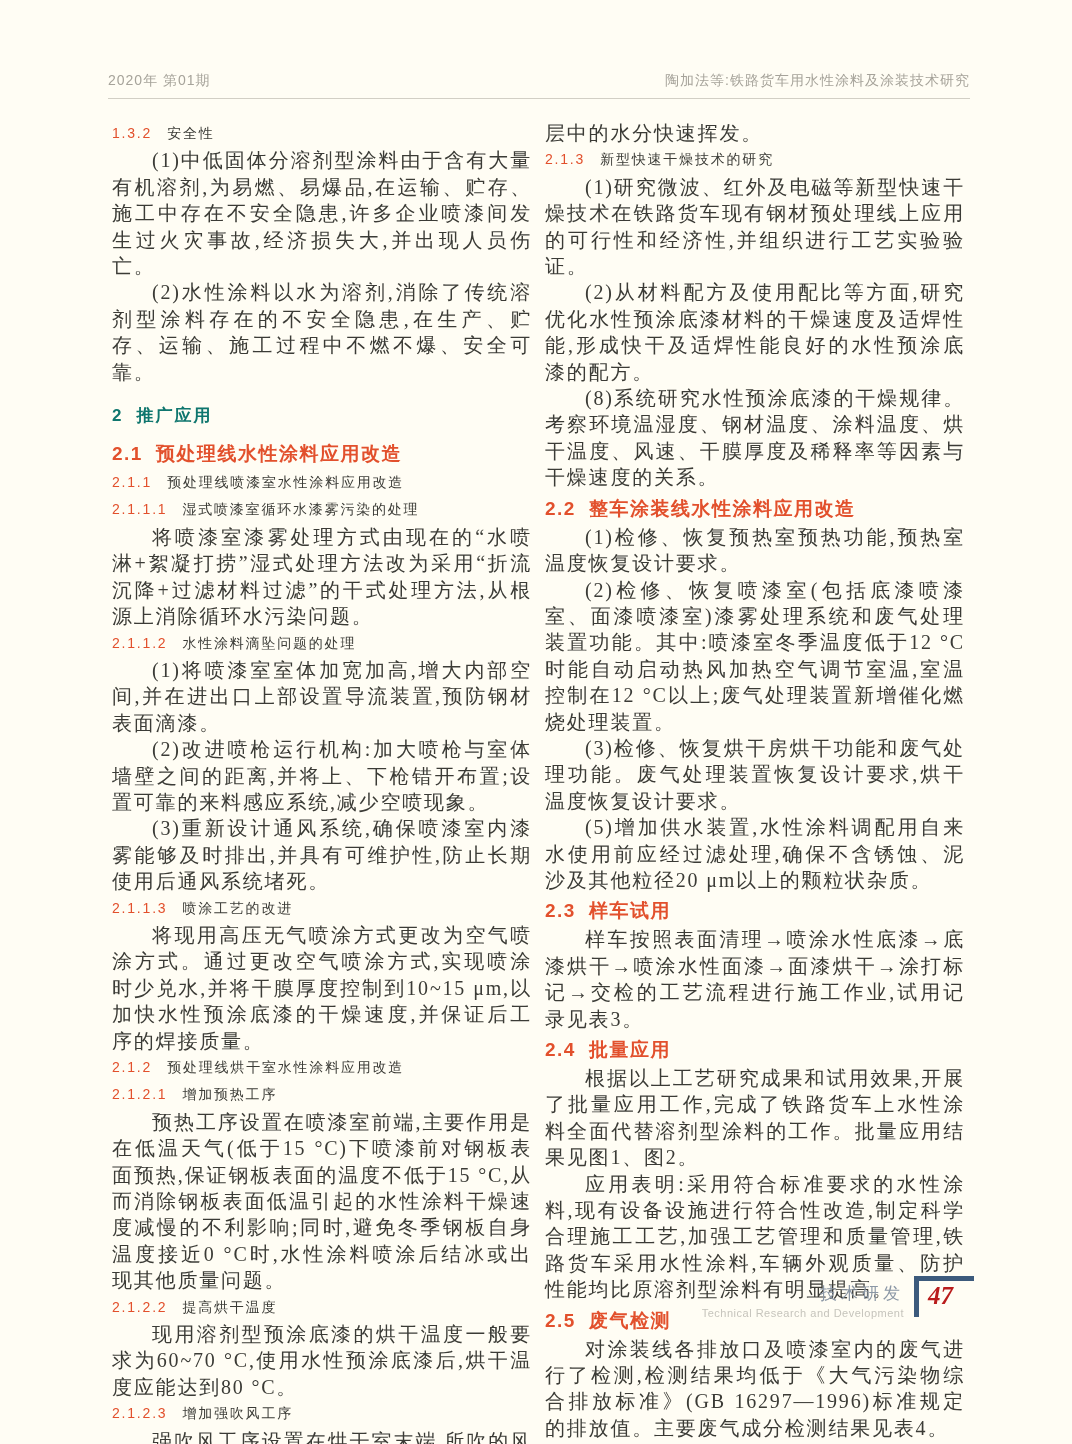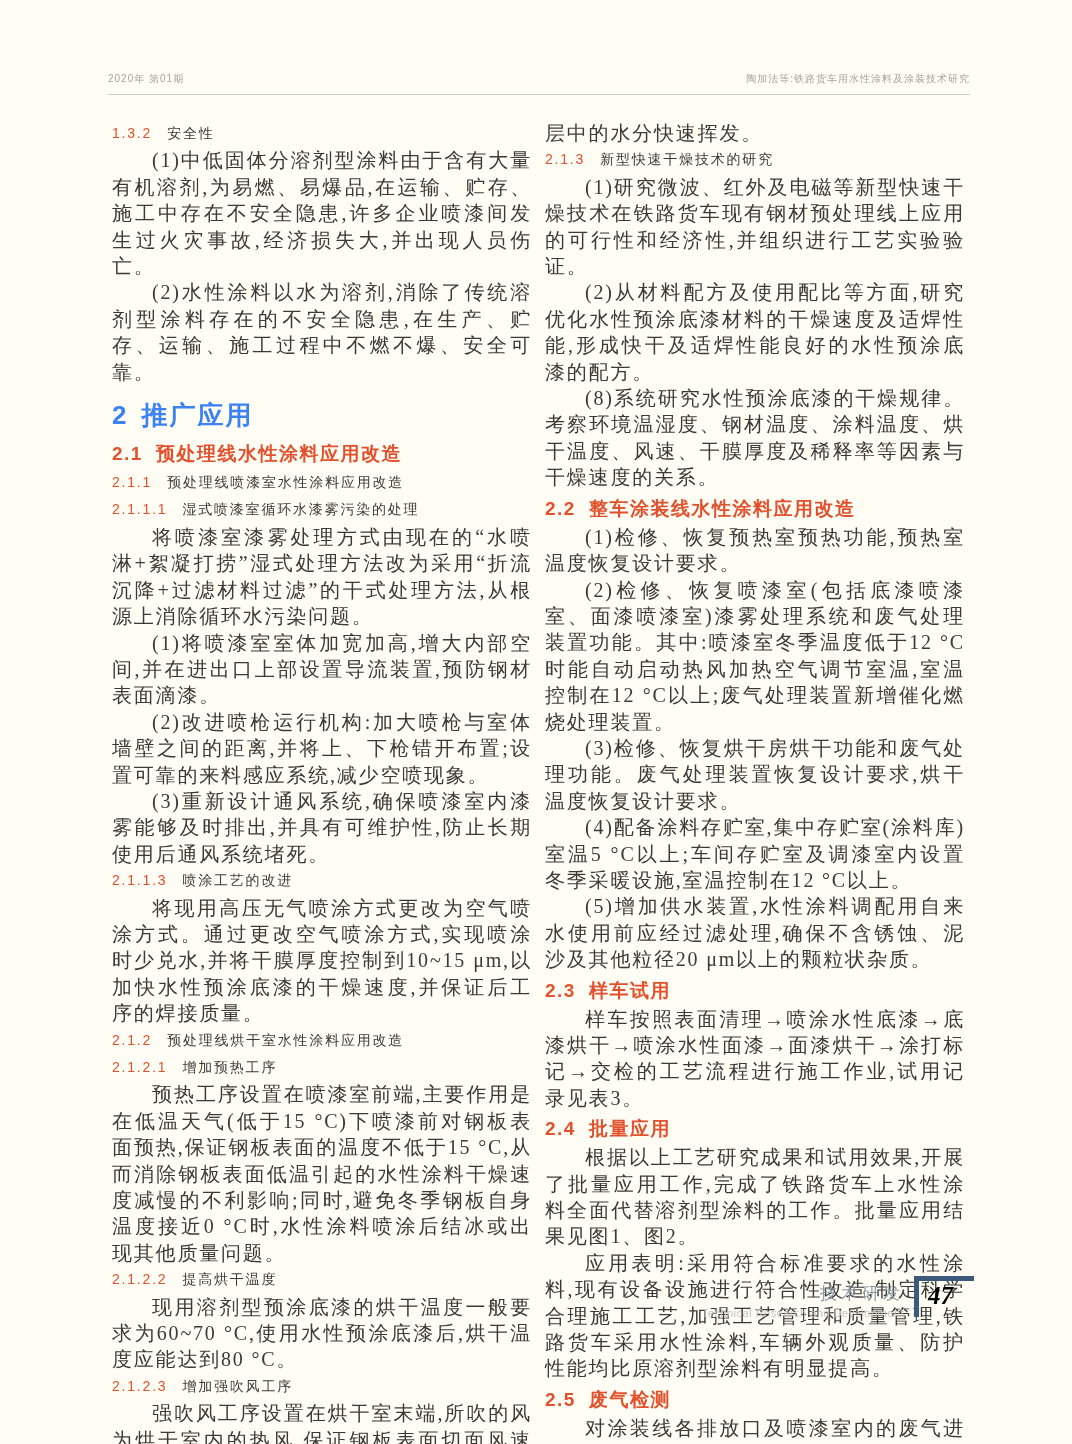--- a/index.html
+++ b/index.html
@@ -6,40 +6,40 @@
   body{
     width:1072px;height:1444px;position:relative;overflow:hidden;
     background:#fffdf4;
     font-family:"Liberation Serif","DejaVu Serif",serif;
     color:#3b3b36;
   }
   
   .pg-header{
     position:absolute;top:72px;left:108px;right:102px;
     display:flex;justify-content:space-between;align-items:flex-end;
-    font-size:10px;color:#a6a39a;letter-spacing:1px;
+    font-size:14px;color:#a6a39a;letter-spacing:1px;
     padding-bottom:8px;border-bottom:1.5px solid #d2cfc5;
     font-family:"Liberation Sans","DejaVu Sans",sans-serif;
   }
   
   .columns{
     position:absolute;top:120px;left:112px;width:856px;
     display:flex;gap:13px;
   }
   .col{flex:0 0 420px;width:420px;}
   .para{
     margin:0;font-size:20px;line-height:26.4px;
     text-align:justify;text-indent:2em;letter-spacing:1.8px;
     color:#3b3b36;
   }
   .para.cont{text-indent:0;}
   .h1{
-    margin:14px 0 8px;font-size:26px;line-height:33px;font-weight:bold;
+    margin:14px 0 8px;font-size:17px;line-height:33px;font-weight:bold;
     font-family:"Liberation Sans","DejaVu Sans",sans-serif;
-    color:#3b82f6;letter-spacing:2px;
+    color:#0f766e;letter-spacing:2px;
   }
   .h2{
     margin:4px 0 2px;font-size:19px;line-height:27px;font-weight:bold;
     font-family:"Liberation Sans","DejaVu Sans",sans-serif;
     color:#e2502c;letter-spacing:1.5px;
   }
   .h3{
     margin:0;font-size:14px;line-height:26.4px;font-weight:normal;
     color:#3b3b36;letter-spacing:1.8px;
   }
@@ -60,21 +60,21 @@
   }
   .footer-en{
     font-size:11px;color:#c6c4bc;letter-spacing:0.5px;margin-top:2px;
     font-family:"Liberation Sans","DejaVu Sans",sans-serif;
   }
   .pagenum-box{
     border-top:5px solid #3c5a7c;border-left:5px solid #3c5a7c;
     min-width:42px;height:35px;padding:1px 4px 0 9px;
   }
   .pagenum-box span{
-    font-size:25px;font-weight:bold;font-style:italic;color:#000000;
+    font-size:25px;font-weight:bold;font-style:italic;color:#b91c1c;
     font-family:"Liberation Serif","DejaVu Serif",serif;
   }
 </style>
 </head>
 <body>
 
 <div class="page">
 
   <header class="pg-header">
     <span>2020年  第01期</span>
@@ -84,20 +84,21 @@
   <main class="columns">
     <section class="col" id="col-left">
         <h3 class="h3"><span class="num">1.3.2</span><span class="htext">安全性</span></h3>
         <p class="para">(1)中低固体分溶剂型涂料由于含有大量有机溶剂,为易燃、易爆品,在运输、贮存、施工中存在不安全隐患,许多企业喷漆间发生过火灾事故,经济损失大,并出现人员伤亡。</p>
         <p class="para">(2)水性涂料以水为溶剂,消除了传统溶剂型涂料存在的不安全隐患,在生产、贮存、运输、施工过程中不燃不爆、安全可靠。</p>
         <h1 class="h1"><span class="num">2</span><span class="htext">推广应用</span></h1>
         <h2 class="h2"><span class="num">2.1</span><span class="htext">预处理线水性涂料应用改造</span></h2>
         <h3 class="h3"><span class="num">2.1.1</span><span class="htext">预处理线喷漆室水性涂料应用改造</span></h3>
         <h3 class="h3"><span class="num">2.1.1.1</span><span class="htext">湿式喷漆室循环水漆雾污染的处理</span></h3>
         <p class="para">将喷漆室漆雾处理方式由现在的“水喷淋+絮凝打捞”湿式处理方法改为采用“折流沉降+过滤材料过滤”的干式处理方法,从根源上消除循环水污染问题。</p>
+        <h3 class="h3"><span class="num">2.1.1.2</span><span class="htext">水性涂料滴坠问题的处理</span></h3>
         <p class="para">(1)将喷漆室室体加宽加高,增大内部空间,并在进出口上部设置导流装置,预防钢材表面滴漆。</p>
         <p class="para">(2)改进喷枪运行机构:加大喷枪与室体墙壁之间的距离,并将上、下枪错开布置;设置可靠的来料感应系统,减少空喷现象。</p>
         <p class="para">(3)重新设计通风系统,确保喷漆室内漆雾能够及时排出,并具有可维护性,防止长期使用后通风系统堵死。</p>
         <h3 class="h3"><span class="num">2.1.1.3</span><span class="htext">喷涂工艺的改进</span></h3>
         <p class="para">将现用高压无气喷涂方式更改为空气喷涂方式。通过更改空气喷涂方式,实现喷涂时少兑水,并将干膜厚度控制到10~15 μm,以加快水性预涂底漆的干燥速度,并保证后工序的焊接质量。</p>
         <h3 class="h3"><span class="num">2.1.2</span><span class="htext">预处理线烘干室水性涂料应用改造</span></h3>
         <h3 class="h3"><span class="num">2.1.2.1</span><span class="htext">增加预热工序</span></h3>
         <p class="para">预热工序设置在喷漆室前端,主要作用是在低温天气(低于15 °C)下喷漆前对钢板表面预热,保证钢板表面的温度不低于15 °C,从而消除钢板表面低温引起的水性涂料干燥速度减慢的不利影响;同时,避免冬季钢板自身温度接近0 °C时,水性涂料喷涂后结冰或出现其他质量问题。</p>
         <h3 class="h3"><span class="num">2.1.2.2</span><span class="htext">提高烘干温度</span></h3>
         <p class="para">现用溶剂型预涂底漆的烘干温度一般要求为60~70 °C,使用水性预涂底漆后,烘干温度应能达到80 °C。</p>
@@ -107,21 +108,20 @@
     <section class="col" id="col-right">
         <p class="para cont">层中的水分快速挥发。</p>
         <h3 class="h3"><span class="num">2.1.3</span><span class="htext">新型快速干燥技术的研究</span></h3>
         <p class="para">(1)研究微波、红外及电磁等新型快速干燥技术在铁路货车现有钢材预处理线上应用的可行性和经济性,并组织进行工艺实验验证。</p>
         <p class="para">(2)从材料配方及使用配比等方面,研究优化水性预涂底漆材料的干燥速度及适焊性能,形成快干及适焊性能良好的水性预涂底漆的配方。</p>
         <p class="para">(8)系统研究水性预涂底漆的干燥规律。考察环境温湿度、钢材温度、涂料温度、烘干温度、风速、干膜厚度及稀释率等因素与干燥速度的关系。</p>
         <h2 class="h2"><span class="num">2.2</span><span class="htext">整车涂装线水性涂料应用改造</span></h2>
         <p class="para">(1)检修、恢复预热室预热功能,预热室温度恢复设计要求。</p>
         <p class="para">(2)检修、恢复喷漆室(包括底漆喷漆室、面漆喷漆室)漆雾处理系统和废气处理装置功能。其中:喷漆室冬季温度低于12 °C时能自动启动热风加热空气调节室温,室温控制在12 °C以上;废气处理装置新增催化燃烧处理装置。</p>
         <p class="para">(3)检修、恢复烘干房烘干功能和废气处理功能。废气处理装置恢复设计要求,烘干温度恢复设计要求。</p>
-        <p class="para">(4)配备涂料存贮室,集中存贮室(涂料库)室温5 °C以上;车间存贮室及调漆室内设置冬季采暖设施,室温控制在12 °C以上。</p>
         <p class="para">(5)增加供水装置,水性涂料调配用自来水使用前应经过滤处理,确保不含锈蚀、泥沙及其他粒径20 μm以上的颗粒状杂质。</p>
         <h2 class="h2"><span class="num">2.3</span><span class="htext">样车试用</span></h2>
         <p class="para">样车按照表面清理→喷涂水性底漆→底漆烘干→喷涂水性面漆→面漆烘干→涂打标记→交检的工艺流程进行施工作业,试用记录见表3。</p>
         <h2 class="h2"><span class="num">2.4</span><span class="htext">批量应用</span></h2>
         <p class="para">根据以上工艺研究成果和试用效果,开展了批量应用工作,完成了铁路货车上水性涂料全面代替溶剂型涂料的工作。批量应用结果见图1、图2。</p>
         <p class="para">应用表明:采用符合标准要求的水性涂料,现有设备设施进行符合性改造,制定科学合理施工工艺,加强工艺管理和质量管理,铁路货车采用水性涂料,车辆外观质量、防护性能均比原溶剂型涂料有明显提高。</p>
         <h2 class="h2"><span class="num">2.5</span><span class="htext">废气检测</span></h2>
         <p class="para">对涂装线各排放口及喷漆室内的废气进行了检测,检测结果均低于《大气污染物综合排放标准》(GB 16297—1996)标准规定的排放值。主要废气成分检测结果见表4。</p>
         <p class="para">从表4检测结果可知,涂料涂装线采用水性涂料的废气排放浓度远远低于标准排放限值。</p>
       </section>

